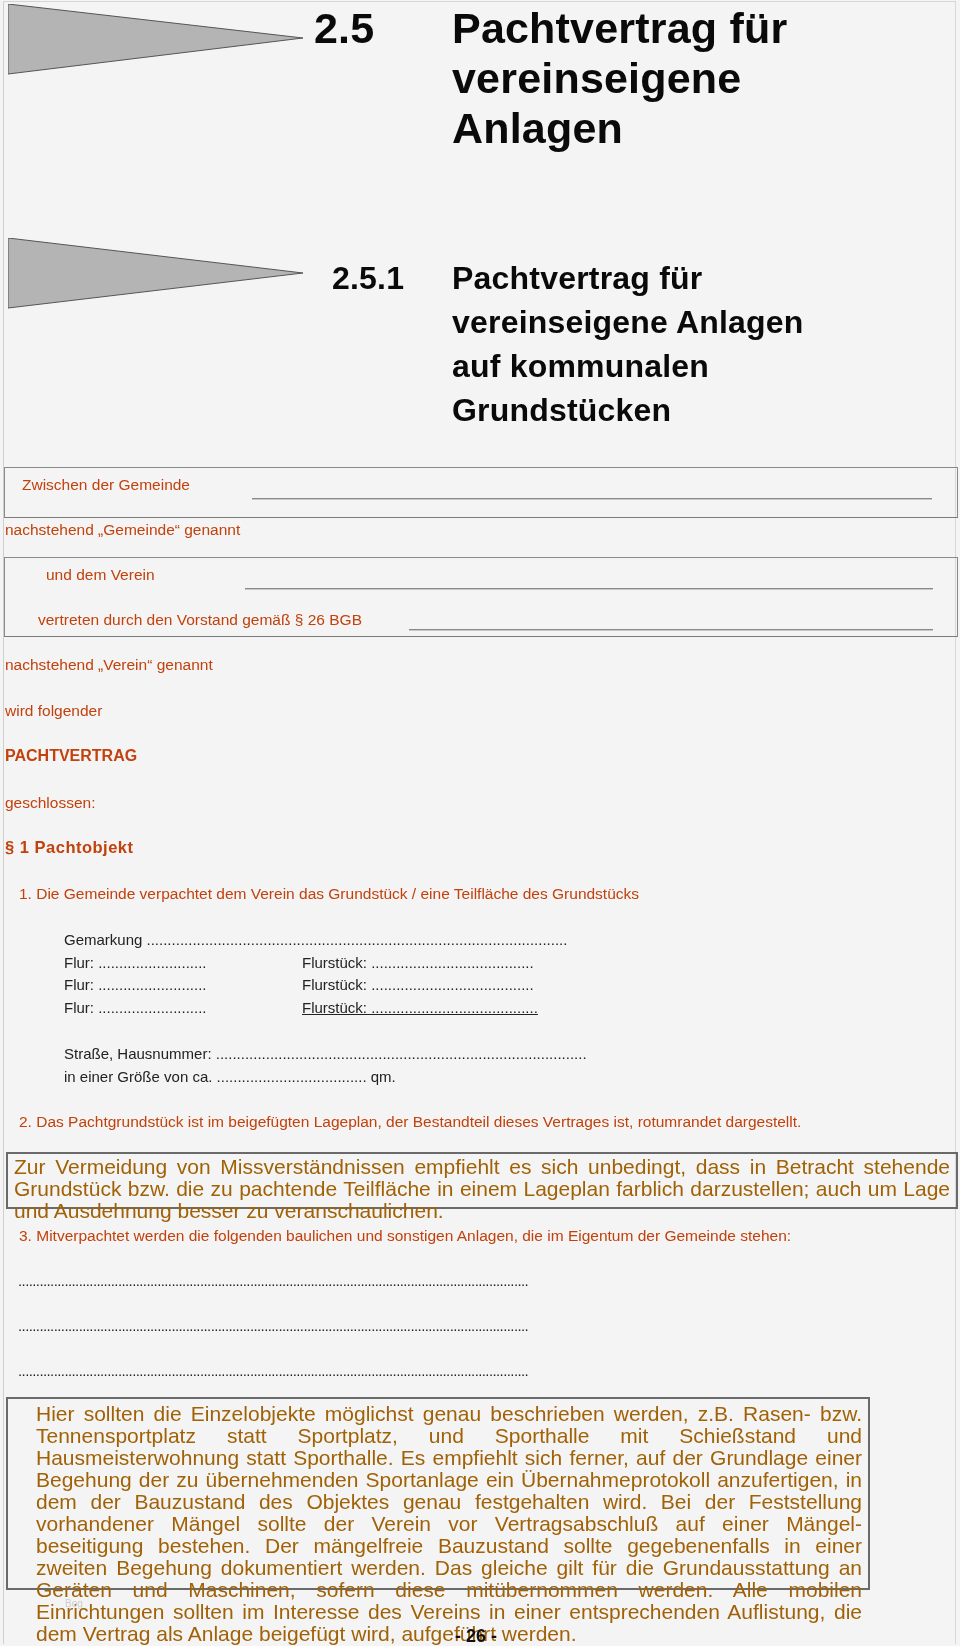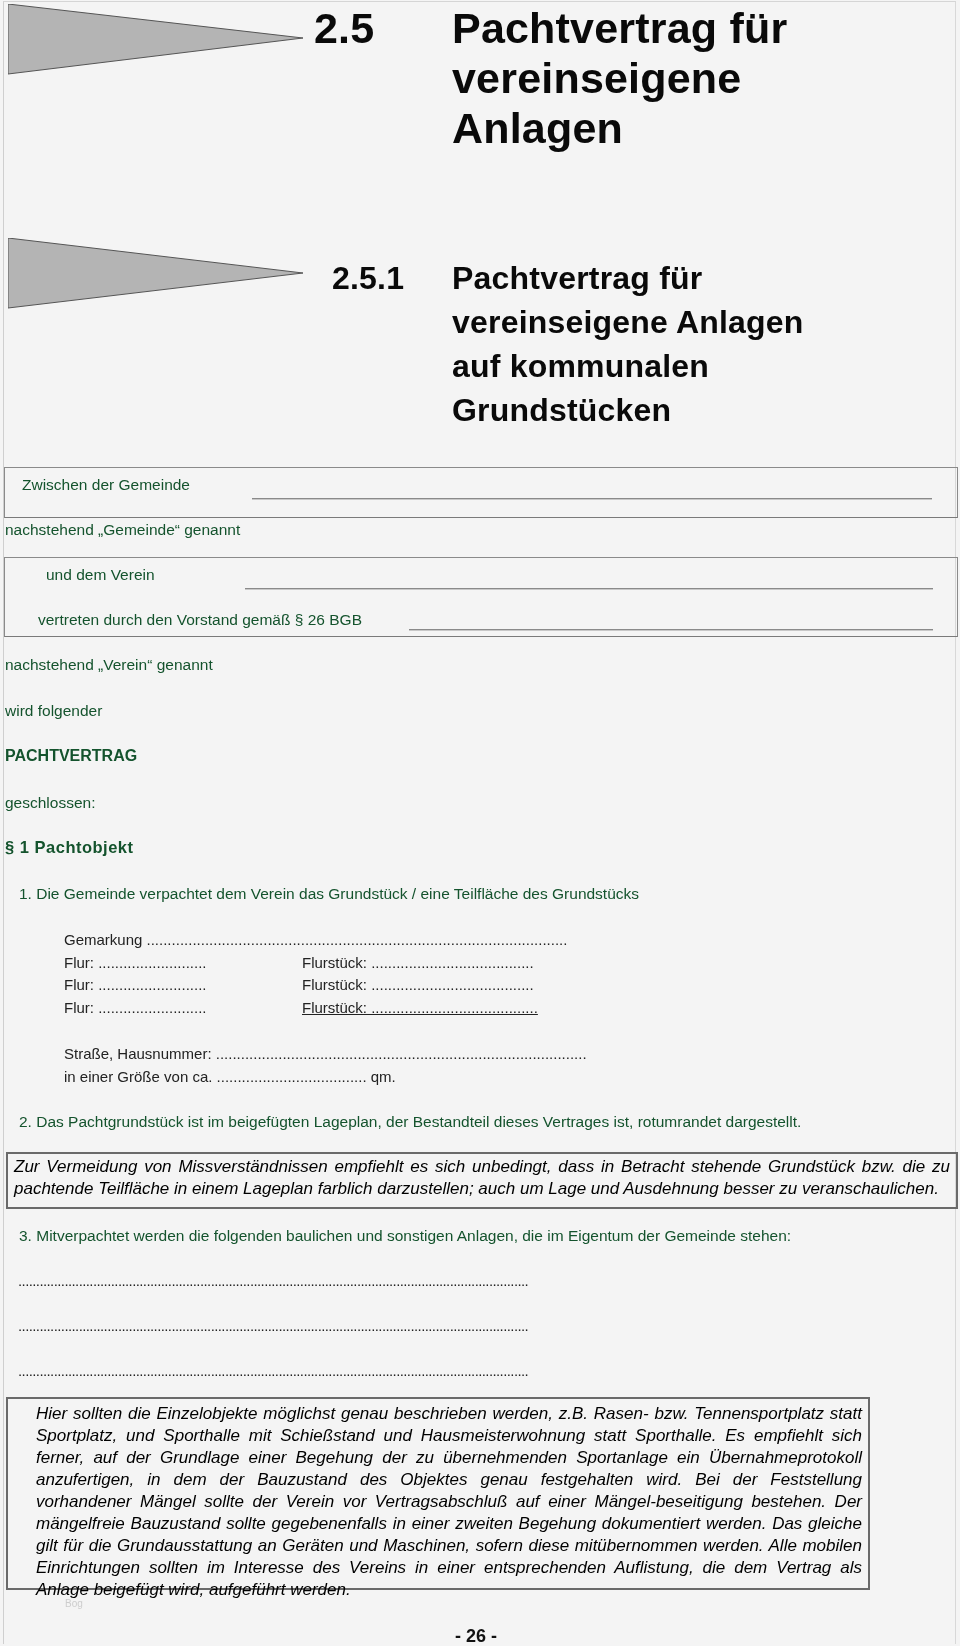--- a/index.html
+++ b/index.html
@@ -16,27 +16,27 @@
       box-sizing: border-box;
     }
     .pennant { position: absolute; left: 4px; }
     .h-num, .h-text { position: absolute; font-weight: bold; color: #0a0a0a; letter-spacing: 0.2px; }
     .h1 { font-size: 43px; line-height: 45px; }
     .h2 { font-size: 32px; line-height: 44px; }
     .box {
       position: absolute; border: 1px solid #8a8a8a; box-sizing: border-box;
       border-bottom-color: #7a7a7a;
     }
-    .txt { position: absolute; font-size: 15.5px; white-space: nowrap; color: #14532d; text-align: right; }
+    .txt { position: absolute; font-size: 15.5px; white-space: nowrap; color: #c2410c; text-align: right; }
     .line { position: absolute; height: 1px; background: #8a8a8a; border-bottom: 1px solid #c8c8c8; }
     .bold { font-weight: bold; }
     .dots { position: absolute; font-size: 15px; white-space: nowrap; color: #222; letter-spacing: 0px; }
     .note {
       position: absolute; border: 2px solid #6a6a6a; box-sizing: border-box;
-      font-style: italic; font-size: 17px; color: #000000; padding: 2px 6px;
+      font-size: 21px; color: #a16207; padding: 2px 6px;
     }
     .note p { margin: 0; line-height: 22px; text-align: justify; text-align-last: left; }
     .footer-faint { position: absolute; font-size: 10px; color: #cdcdcd; }
     .page-num { position: absolute; font-weight: bold; font-size: 18px; color: #111; }
   </style>
 </head>
 <body>
 
 <div class="page">
 

